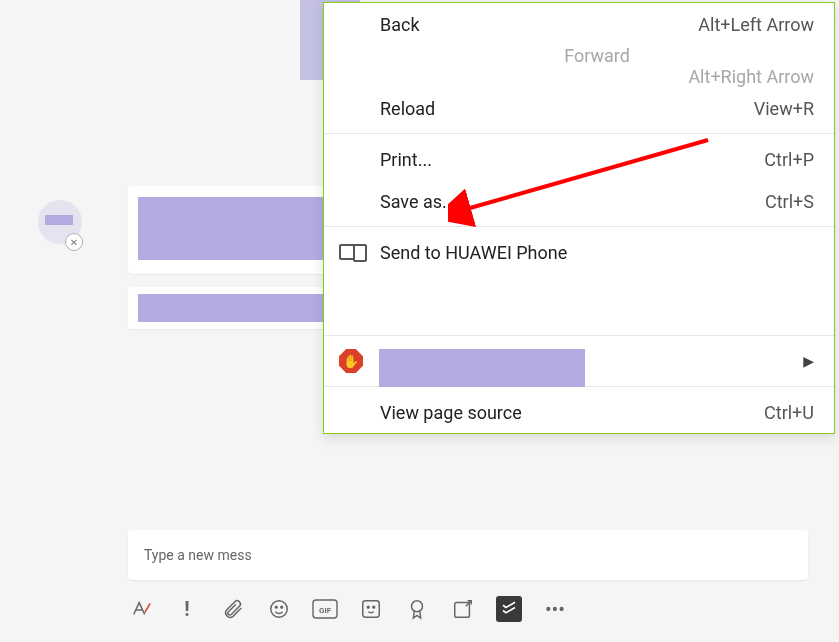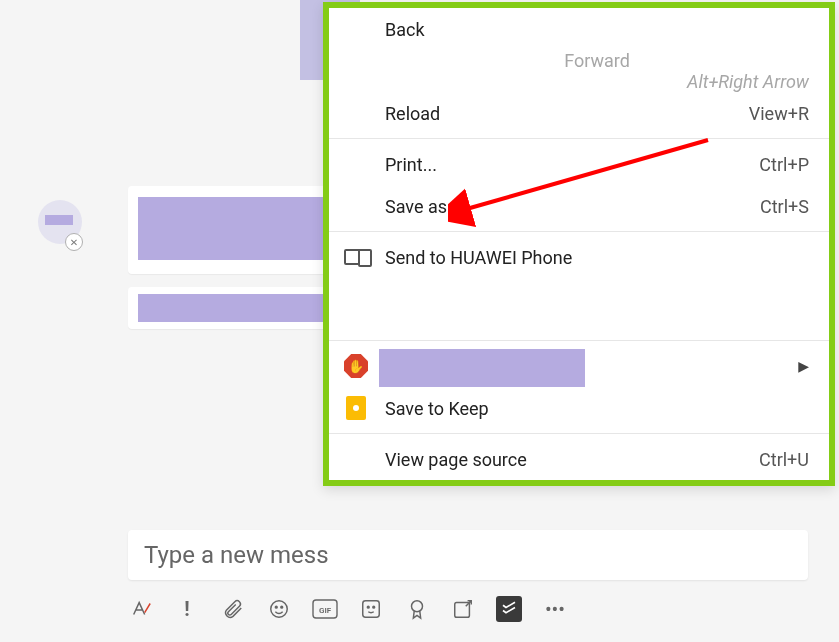--- a/index.html
+++ b/index.html
@@ -102,21 +102,21 @@
       top: 530px;
       width: 680px;
       height: 50px;
       background: #fff;
       border-radius: 4px;
       box-shadow: 0 1px 2px rgba(0,0,0,0.08);
       display: flex;
       align-items: center;
       padding-left: 16px;
       color: #666;
-      font-size: 24px;
+      font-size: 14px;
     }
     .toolbar {
       position: absolute;
       left: 128px;
       top: 596px;
       display: flex;
       gap: 20px;
       align-items: center;
     }
     .tb-icon {
@@ -134,36 +134,36 @@
       color: #fff;
       border-radius: 3px;
     }
     
     .ctx {
       position: absolute;
       left: 323px;
       top: 2px;
       width: 512px;
       background: #fff;
-      border: 6px solid #84cc16;
+      border: 1px solid #84cc16;
       box-shadow: 0 4px 12px rgba(0,0,0,0.12);
       font-size: 18px;
       color: #222;
     }
     .ctx-item {
       display: flex;
       align-items: center;
       height: 42px;
       padding: 0 20px 0 56px;
       position: relative;
       cursor: pointer;
     }
     .ctx-item.disabled { color: #a7a7a7; flex-direction: column; }
     .ctx-item .short { margin-left: auto; color: #555; }
-    .ctx-item.disabled .short { color: #a7a7a7; font-style: italic; }
+    .ctx-item.disabled .short { color: #a7a7a7; }
     .ctx-sep {
       height: 1px;
       background: #e6e6e6;
       margin: 4px 0;
     }
     .ctx-iconslot {
       position: absolute;
       left: 14px;
       top: 50%;
       transform: translateY(-50%);
@@ -300,20 +300,21 @@
       <svg width="18" height="18" viewBox="0 0 24 24" fill="none" stroke="#fff" stroke-width="2.2">
         <path d="M4 7 L8 10 L20 3 M4 14 L8 17 L20 10"></path>
       </svg>
     </div>
   <div class="tb-icon">•••</div>
 </div>
 
 <div class="ctx">
   <div class="ctx-item">
     <span>Back</span>
+    <span class="short">Alt+Left Arrow</span>
   </div>
   <div class="ctx-item disabled">
     <span>Forward</span>
     <span class="short">Alt+Right Arrow</span>
   </div>
   <div class="ctx-item">
     <span>Reload</span>
     <span class="short">View+R</span>
   </div>
   <div class="ctx-sep"></div>
@@ -332,26 +333,20 @@
       </span>
     <span>Send to HUAWEI Phone</span>
   </div>
   <div style="height:58px"></div>
   <div class="ctx-sep"></div>
   <div class="ctx-item">
     <span class="ctx-iconslot">
         <span class="adblock-icon">✋</span>
       </span>
     <span class="sub-arrow">▶</span>
-  </div>
-  <div class="ctx-item">
-    <span class="ctx-iconslot">
-        <span class="keep-icon"></span>
-      </span>
-    <span>Save to Keep</span>
   </div>
   <div class="ctx-sep"></div>
   <div class="ctx-item">
     <span>View page source</span>
     <span class="short">Ctrl+U</span>
   </div>
 </div>
 
 <div class="ctx-redact"></div>
 

